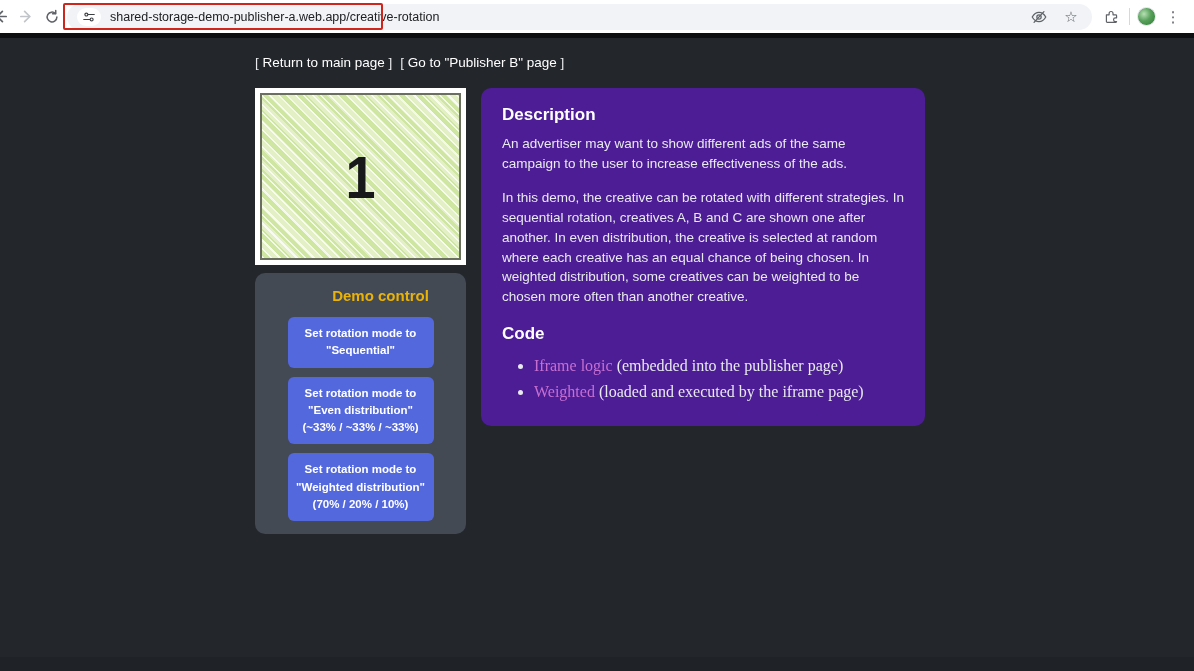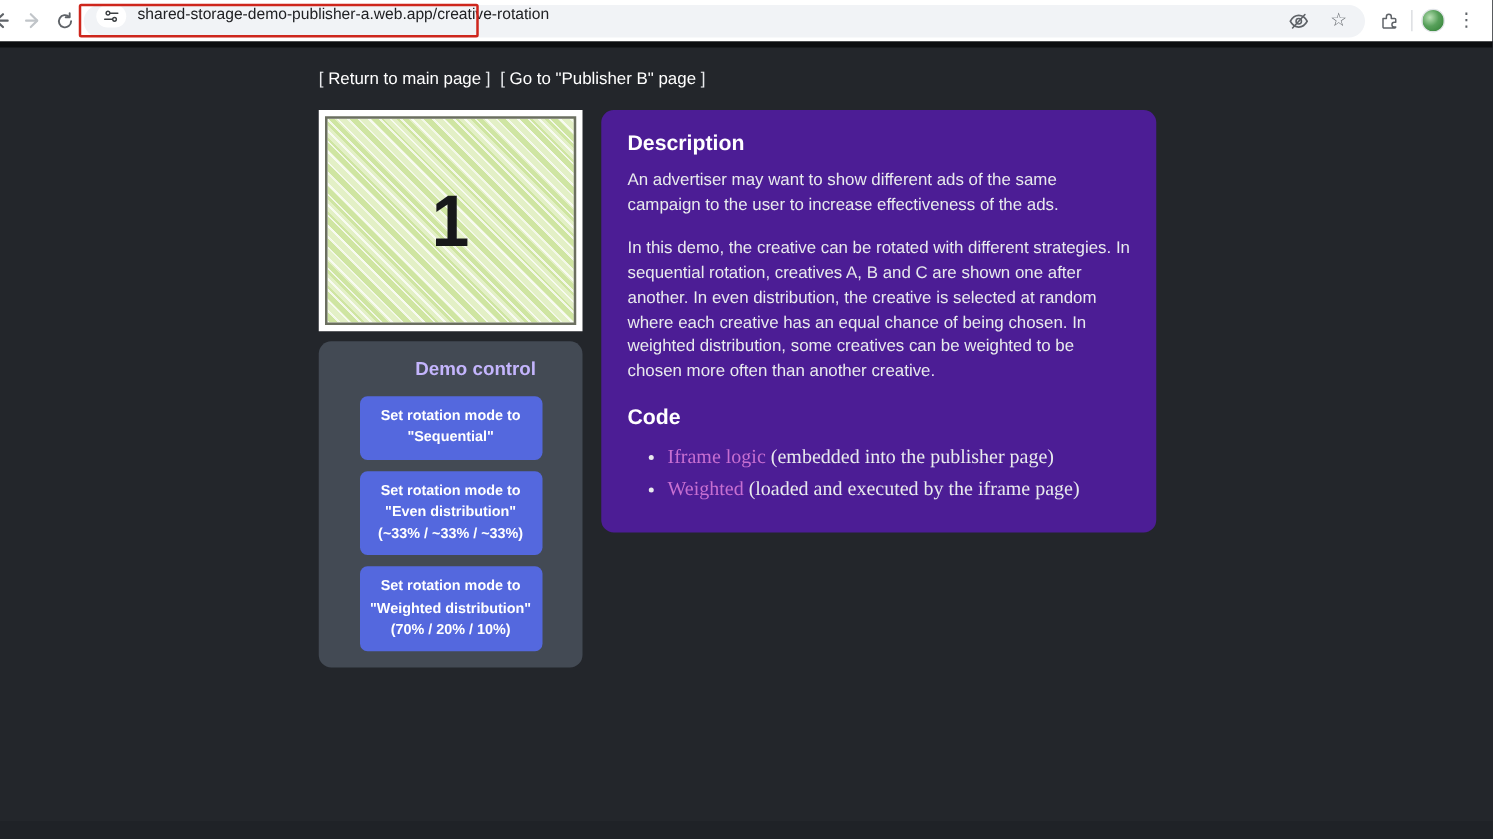--- a/index.html
+++ b/index.html
@@ -17,21 +17,21 @@
   }
   .nav-btn {
     width:26px; height:26px; flex:none;
     display:flex; align-items:center; justify-content:center;
     border-radius:50%;
   }
   .nav-btn.back { margin-left:-13px; }
   .omnibox {
     flex:1; height:26px; margin:0 8px 0 2px;
     background:#f1f3f6; border-radius:13px;
-    display:flex; padding:0 10px;
+    display:flex; align-items:center; padding:0 10px;
     min-width:0;
   }
   .omnibox-chip {
     width:24px; height:18px; border-radius:9px; background:#ffffff;
     display:flex; align-items:center; justify-content:center; flex:none;
   }
   .omnibox .url {
     font-size:12.5px; color:#202124; margin-left:9px; flex:1;
     white-space:nowrap; overflow:hidden;
   }
@@ -79,21 +79,21 @@
   }
   .creative-number {
     font-size:54px; font-weight:bold; color:#17181a; line-height:1;
     transform:scaleY(1.08);
   }
 
   .demo-panel {
     margin-top:8px; width:211px; background:#434a54; border-radius:10px;
     padding:14px 0 4px;
   }
-  .demo-title { text-align:center; color:#c4b5fd; font-weight:bold; font-size:15px; margin:0 0 13px;padding-left:40px; }
+  .demo-title { text-align:center; color:#eab308; font-weight:bold; font-size:15px; margin:0 0 13px;padding-left:40px; }
   .demo-btn {
     display:block; width:146px; margin:0 auto 9px;
     background:#5468de; border:none; border-radius:6px;
     color:#ffffff; font-weight:bold; font-size:11.5px; line-height:1.5;
     padding:8px 7px; text-align:center; font-family:inherit; cursor:pointer;
   }
 
   .desc-panel {
     flex:1; background:#4c1d95; border-radius:10px;
     padding:17px 21px 21px; color:#e8eaed;

